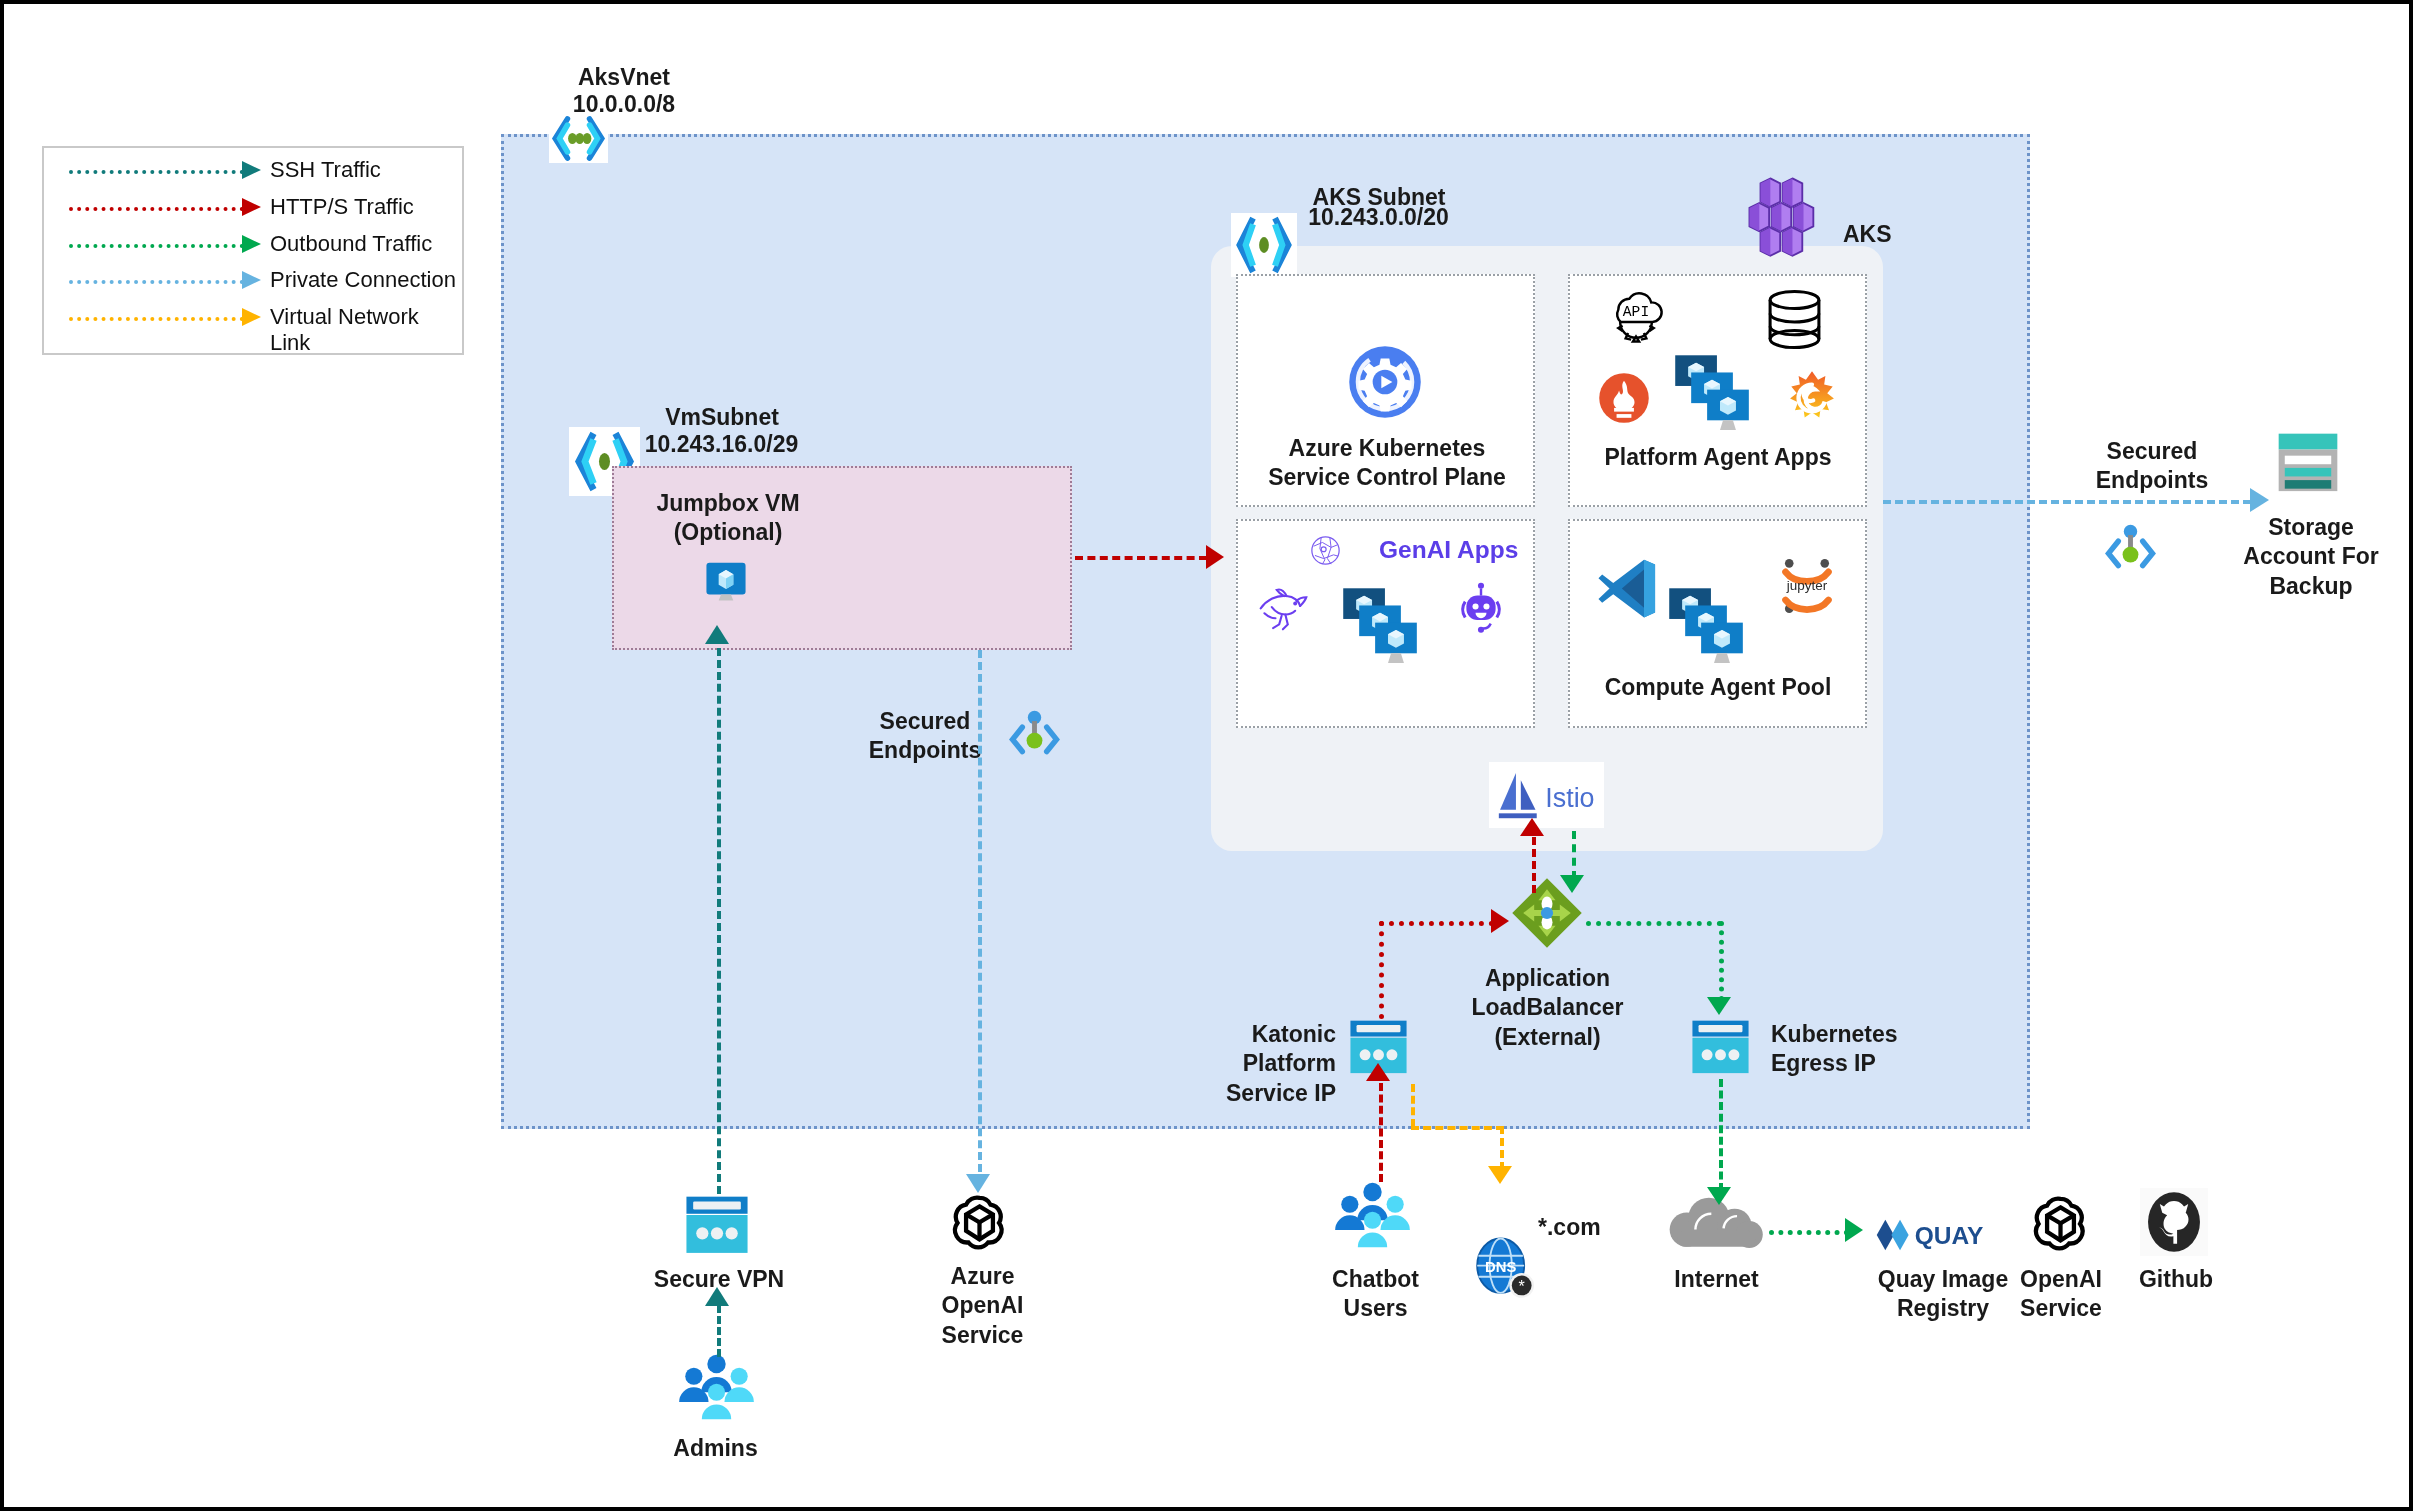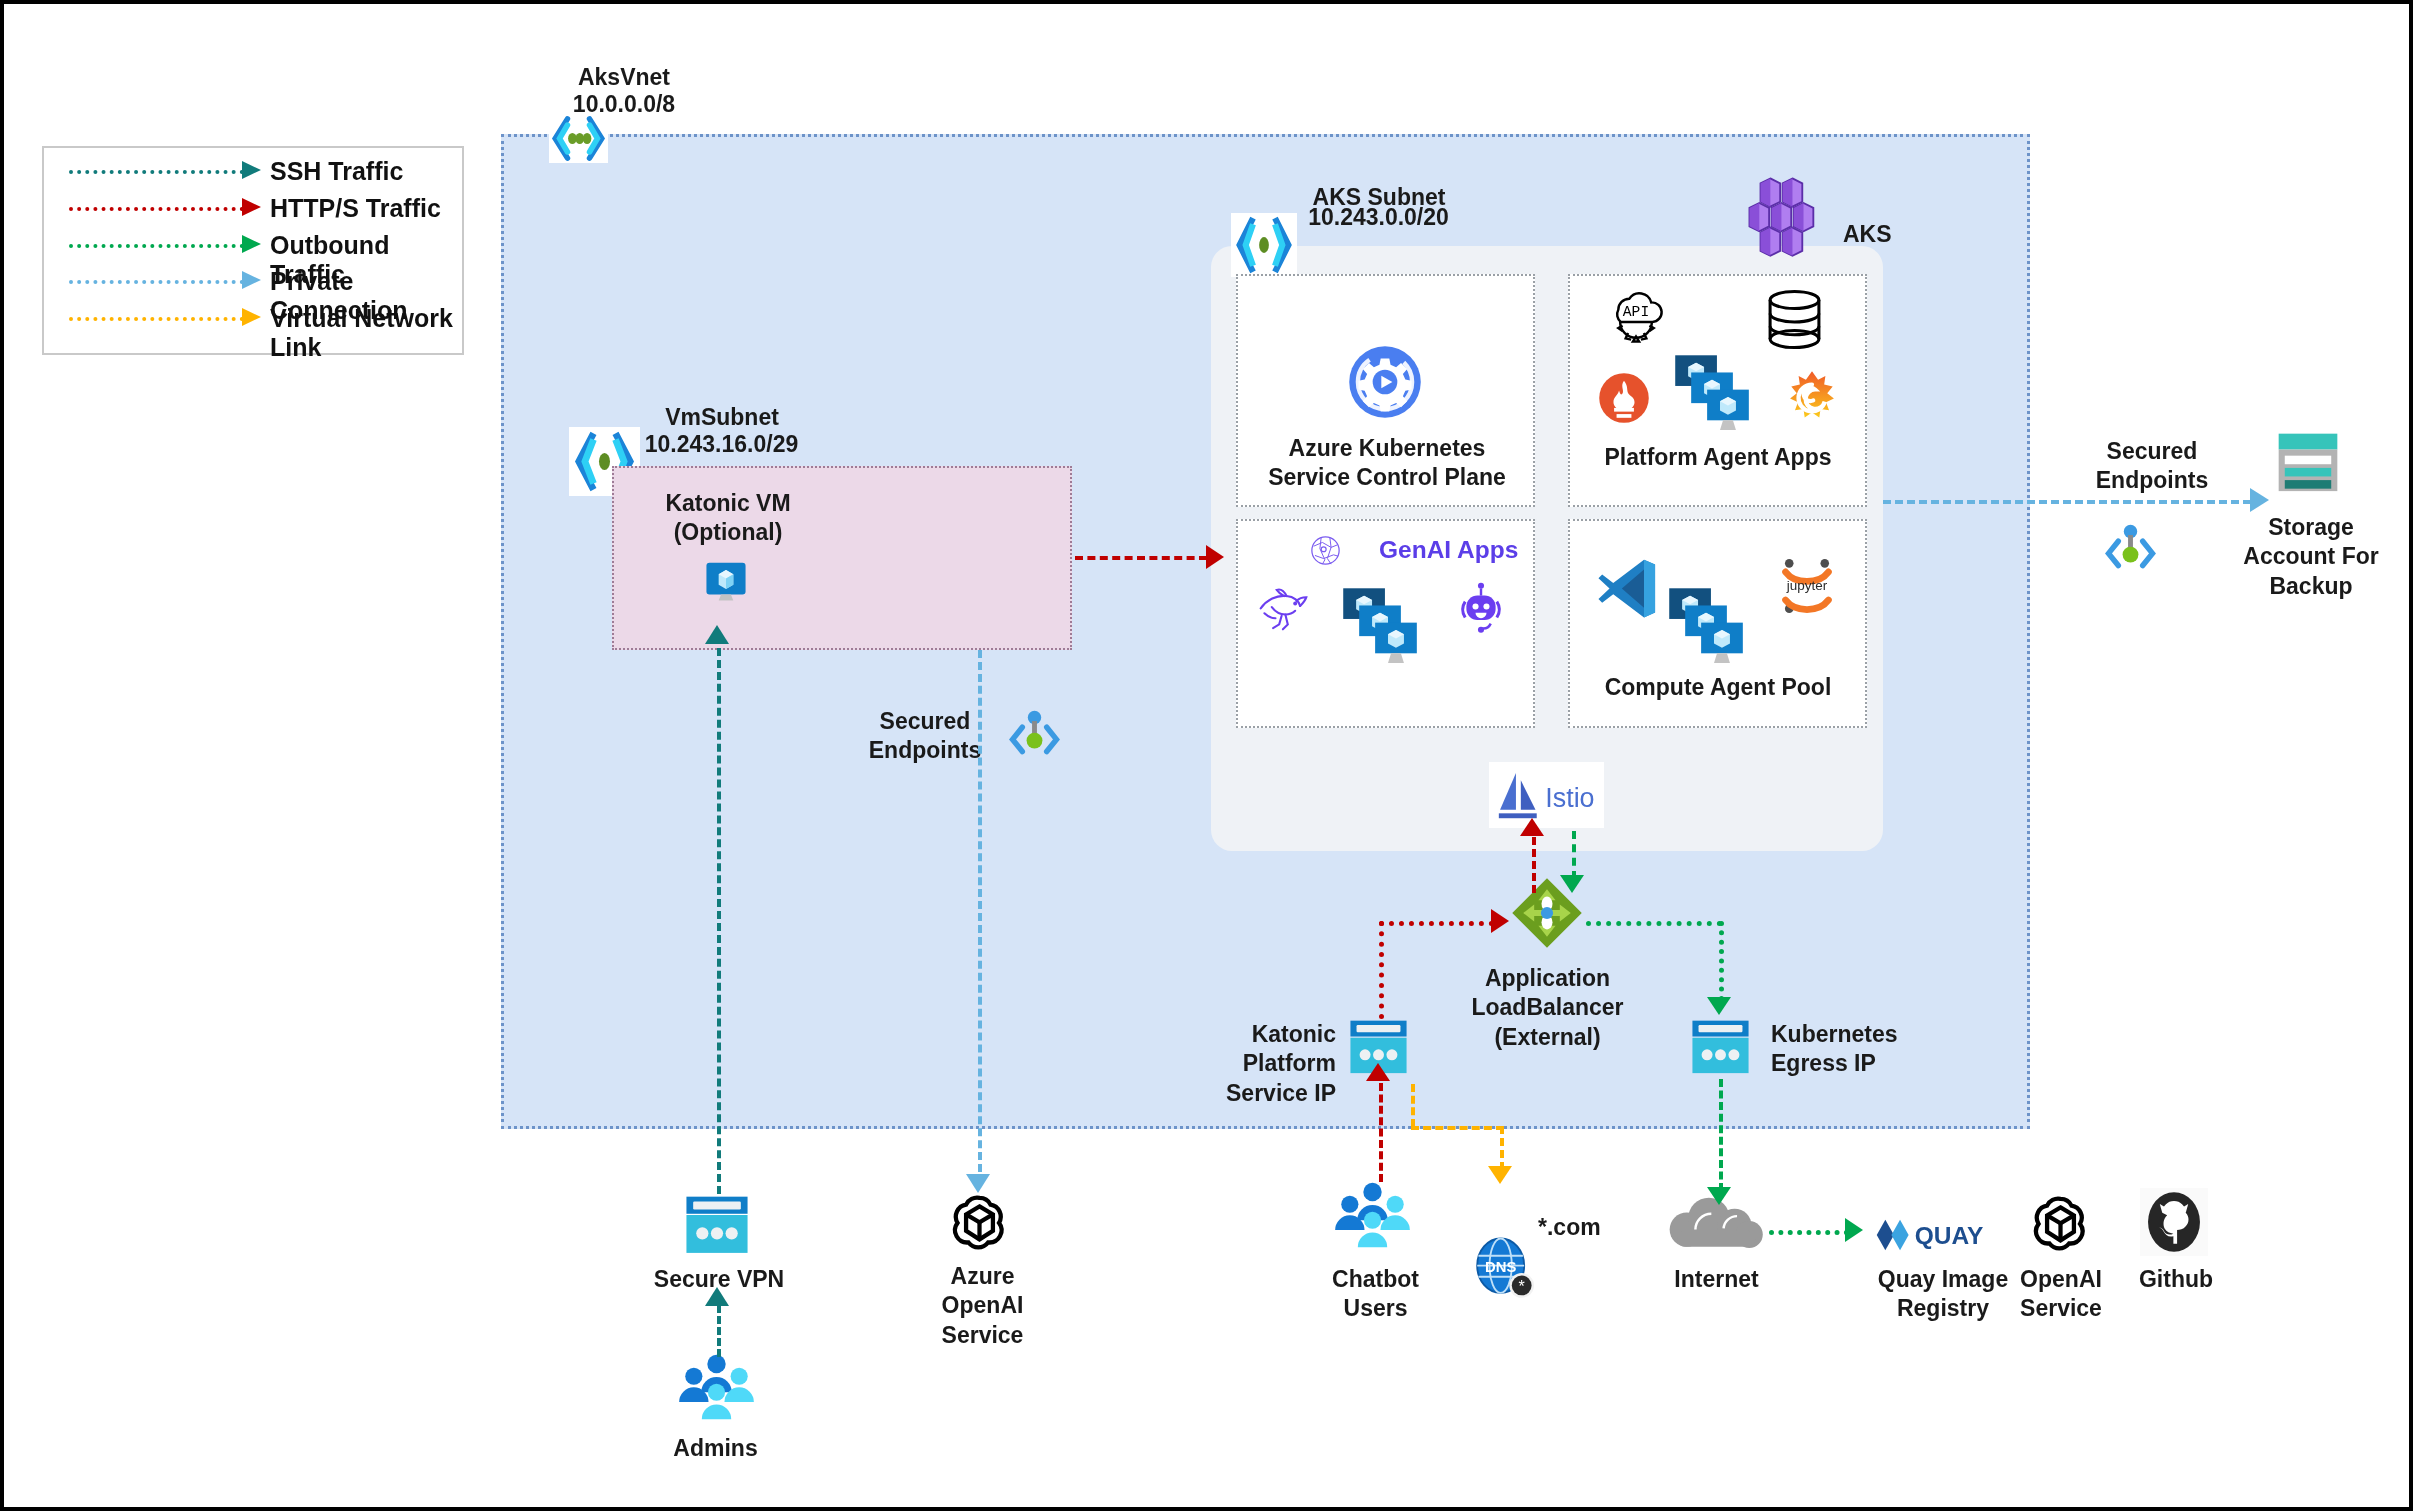--- a/index.html
+++ b/index.html
@@ -13,21 +13,21 @@
   .lbl.r{text-align:right;}
 
   
   #legend{left:38px;top:142px;width:422px;height:209px;background:#fff;
           border:2.5px solid #c9c9c9;box-sizing:border-box;}
   .leg-row{position:absolute;left:0;width:100%;height:37px;}
   .leg-line{position:absolute;left:24.5px;top:17px;width:175px;height:0;
             border-top:4.3px dotted transparent;}
   .leg-arrow{position:absolute;left:198px;top:8px;width:0;height:0;
              border-top:9.8px solid transparent;border-bottom:9.8px solid transparent;}
-  .leg-text{position:absolute;left:226px;top:3.7px;font-size:25px;color:#111;font-weight:bold;}
+  .leg-text{position:absolute;left:226px;top:3.7px;font-size:22px;color:#111;}
 
   
   #vnet{left:497px;top:130px;width:1529px;height:995px;background:#d6e4f7;
         border:3.1px dotted #6d93c9;box-sizing:border-box;}
   #aksbox{left:1207px;top:242px;width:672px;height:605px;background:#eff2f6;
           border-radius:21px;}
   .pool{position:absolute;background:#ffffff;border:2.5px dotted #9aa0a6;
         box-sizing:border-box;}
   #vmsubnet{left:608px;top:462px;width:460px;height:184px;background:#ecd9e8;
             border:2.5px dotted #9e7b96;box-sizing:border-box;}
@@ -101,21 +101,21 @@
   <div class="iconbox" style="left:565px;top:423px;width:71px;height:69px;background:#fff;">
     <svg width="71" height="69" viewBox="0 0 116 112">
       <path d="M40 10 L16 56 L40 102" stroke="#1b84d8" stroke-width="11" fill="none"></path>
       <path d="M40 20 L26 56 L40 92" stroke="#2ed0f5" stroke-width="11" fill="none"></path>
       <path d="M76 10 L100 56 L76 102" stroke="#1b84d8" stroke-width="11" fill="none"></path>
       <path d="M76 20 L90 56 L76 92" stroke="#2ed0f5" stroke-width="11" fill="none"></path>
       <ellipse cx="58" cy="56" rx="9" ry="14" fill="#5d8d23"></ellipse>
     </svg>
   </div>
   <div id="vmsubnet" class="abs"></div>
-  <div class="lbl" style="left:626px;top:485px;width:196px;">Katonic VM
+  <div class="lbl" style="left:626px;top:485px;width:196px;">Jumpbox VM
 (Optional)</div>
   <div class="iconbox" style="left:700px;top:555px;width:44px;height:44px;">
     <svg width="44" height="44" viewBox="0 0 72 72">
       <rect x="4" y="6" width="64" height="52" rx="5" fill="#0f7ec8"></rect>
       <path d="M36 18 L48 25 L48 42 L36 49 L24 42 L24 25 Z" fill="#bfe9fb"></path>
       <path d="M36 18 L48 25 L36 32 L24 25 Z" fill="#e8f7fe"></path>
       <path d="M36 32 L48 25 L48 42 L36 49 Z" fill="#7fd3f5"></path>
       <path d="M28 58 L44 58 L48 68 L24 68 Z" fill="#c3c3c3"></path>
     </svg>
   </div>

